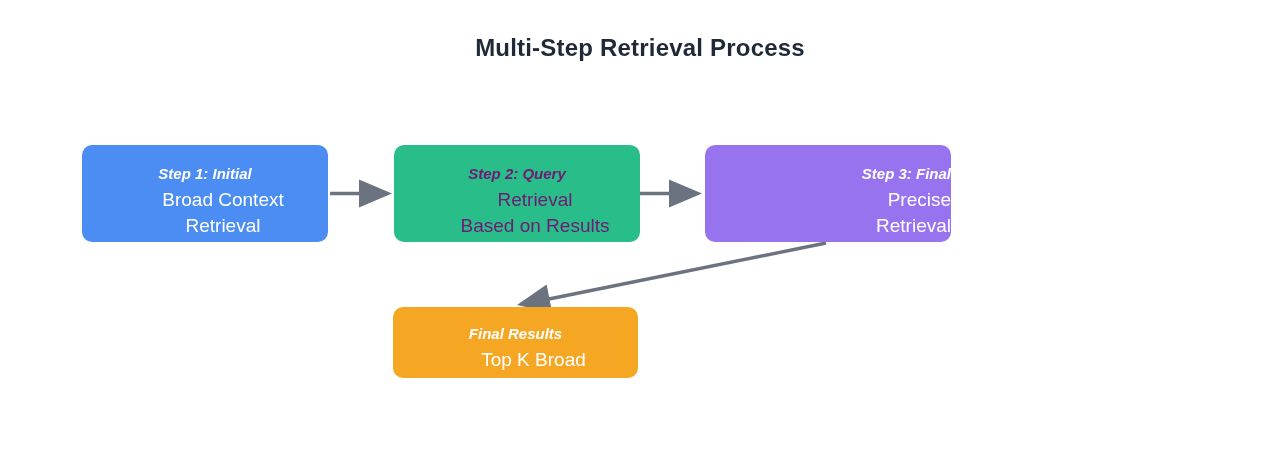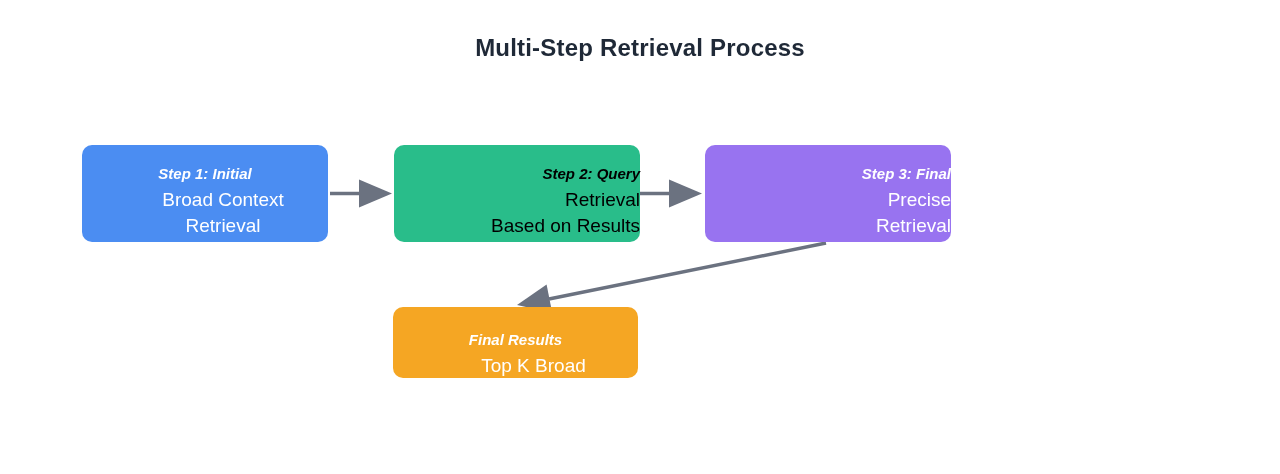--- a/index.html
+++ b/index.html
@@ -40,21 +40,21 @@
     box-sizing: border-box;
     padding-top: 16px;
   }
   .node-step {
     width: 246px;
     height: 97px;
   }
   .node-final {
     width: 245px;
     height: 71px;
-    padding-top: 20px;
+    padding-top: 14px;
   }
   .node-step1 { left: 82px;  top: 145px; }
   .node-step2 { left: 394px; top: 145px; }
   .node-step3 { left: 705px; top: 145px; text-align: right; }
   .node-final { left: 393px; top: 307px; }
   .node-title {
     font-size: 15px;
     font-weight: bold;
     line-height: 26px;
     font-style: italic;
@@ -90,21 +90,21 @@
       <polygon points="517,305 546.6,284.4 552.2,312.8" style="fill: rgb(107, 114, 128);"></polygon>
     </g>
   </svg>
 
   <div class="node node-step node-step1" style="background-color: rgb(75, 141, 242); color: rgb(255, 255, 255);">
     <div class="node-title">Step 1: Initial</div>
     <div class="node-line">Broad Context</div>
     <div class="node-line">Retrieval</div>
   </div>
 
-  <div class="node node-step node-step2" style="background-color: rgb(41, 189, 138); color: #000000; text-align: right;">
+  <div class="node node-step node-step2" style="background-color: rgb(41, 189, 138); color: #701a75;">
     <div class="node-title">Step 2: Query</div>
     <div class="node-line">Retrieval</div>
     <div class="node-line">Based on Results</div>
   </div>
 
   <div class="node node-step node-step3" style="background-color: rgb(152, 115, 240); color: rgb(255, 255, 255);">
     <div class="node-title">Step 3: Final</div>
     <div class="node-line">Precise</div>
     <div class="node-line">Retrieval</div>
   </div>

